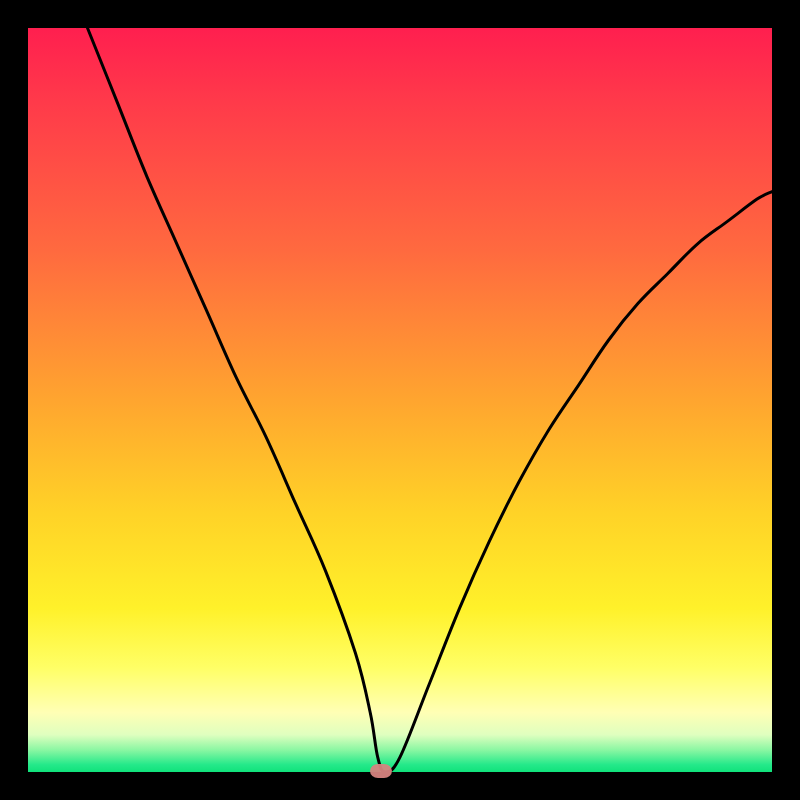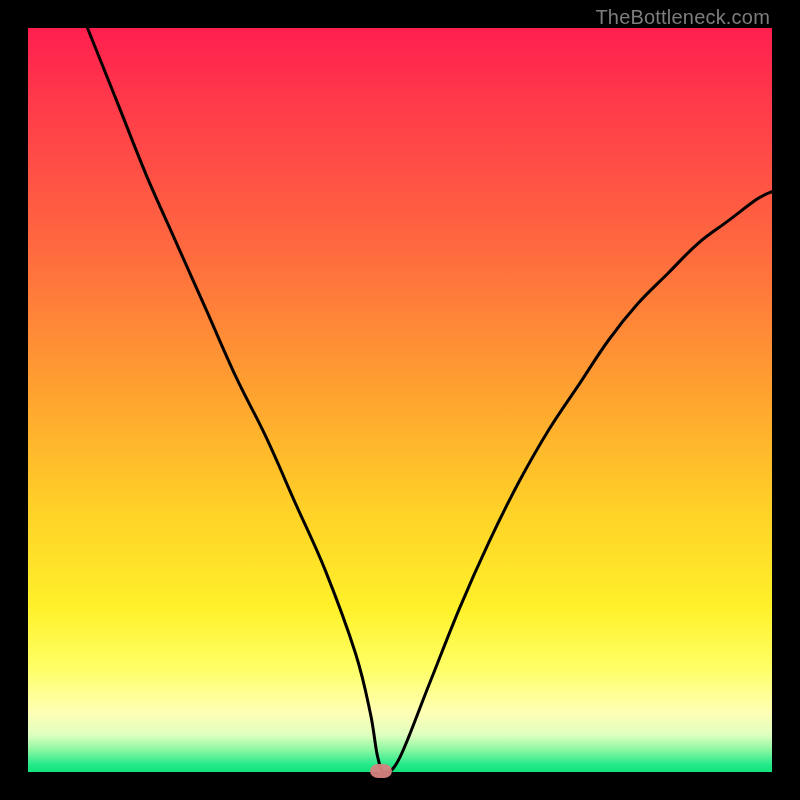--- a/index.html
+++ b/index.html
@@ -66,20 +66,19 @@
     border-radius: 8px / 7px;
     background: #d6837f;
     opacity: 0.95;
     transform: translate(-50%, -50%);
   }
 </style>
 </head>
 <body>
 
 <div class="frame">
-  <div class="watermark">TheBottleneck.com</div>
   <div class="plot">
     <svg class="curve" viewBox="0 0 744 744" preserveAspectRatio="none">
       <path id="curve-path" fill="none" stroke="#000000" stroke-width="3" stroke-linecap="round" d="M 59.5 0.0 C 64.9 13.4, 78.6 47.6, 89.3 74.4 C 100.0 101.2, 108.3 123.4, 119.0 148.8 C 129.8 174.2, 138.1 191.7, 148.8 215.8 C 159.5 239.9, 167.8 258.6, 178.6 282.7 C 189.3 306.8, 197.6 326.9, 208.3 349.7 C 219.0 372.4, 227.4 386.4, 238.1 409.2 C 248.8 432.0, 257.1 452.1, 267.8 476.2 C 278.6 500.3, 286.9 516.3, 297.6 543.1 C 308.3 569.9, 319.3 599.5, 327.4 625.0 C 335.4 650.4, 338.2 665.7, 342.2 684.5 C 346.3 703.2, 347.0 718.4, 349.7 729.1 C 352.4 739.8, 353.1 744.0, 357.1 744.0 C 361.1 744.0, 364.0 745.2, 372.0 729.1 C 380.0 713.0, 391.0 681.5, 401.8 654.7 C 412.5 627.9, 420.8 605.8, 431.5 580.3 C 442.2 554.9, 450.6 536.1, 461.3 513.4 C 472.0 490.6, 480.3 473.9, 491.0 453.8 C 501.8 433.8, 510.1 419.2, 520.8 401.8 C 531.5 384.4, 539.8 373.2, 550.6 357.1 C 561.3 341.0, 569.6 327.2, 580.3 312.5 C 591.0 297.7, 599.4 287.3, 610.1 275.3 C 620.8 263.2, 629.1 256.2, 639.8 245.5 C 650.6 234.8, 658.9 225.1, 669.6 215.8 C 680.3 206.4, 688.6 201.5, 699.4 193.4 C 710.1 185.4, 721.1 176.5, 729.1 171.1 C 737.2 165.8, 741.3 165.0, 744.0 163.7"></path>
     </svg>
     <div id="marker" class="marker" style="left: 353.4px; top: 743px; background: rgb(214, 131, 127);"></div>
   </div>
 </div>
 
 </body></html>

